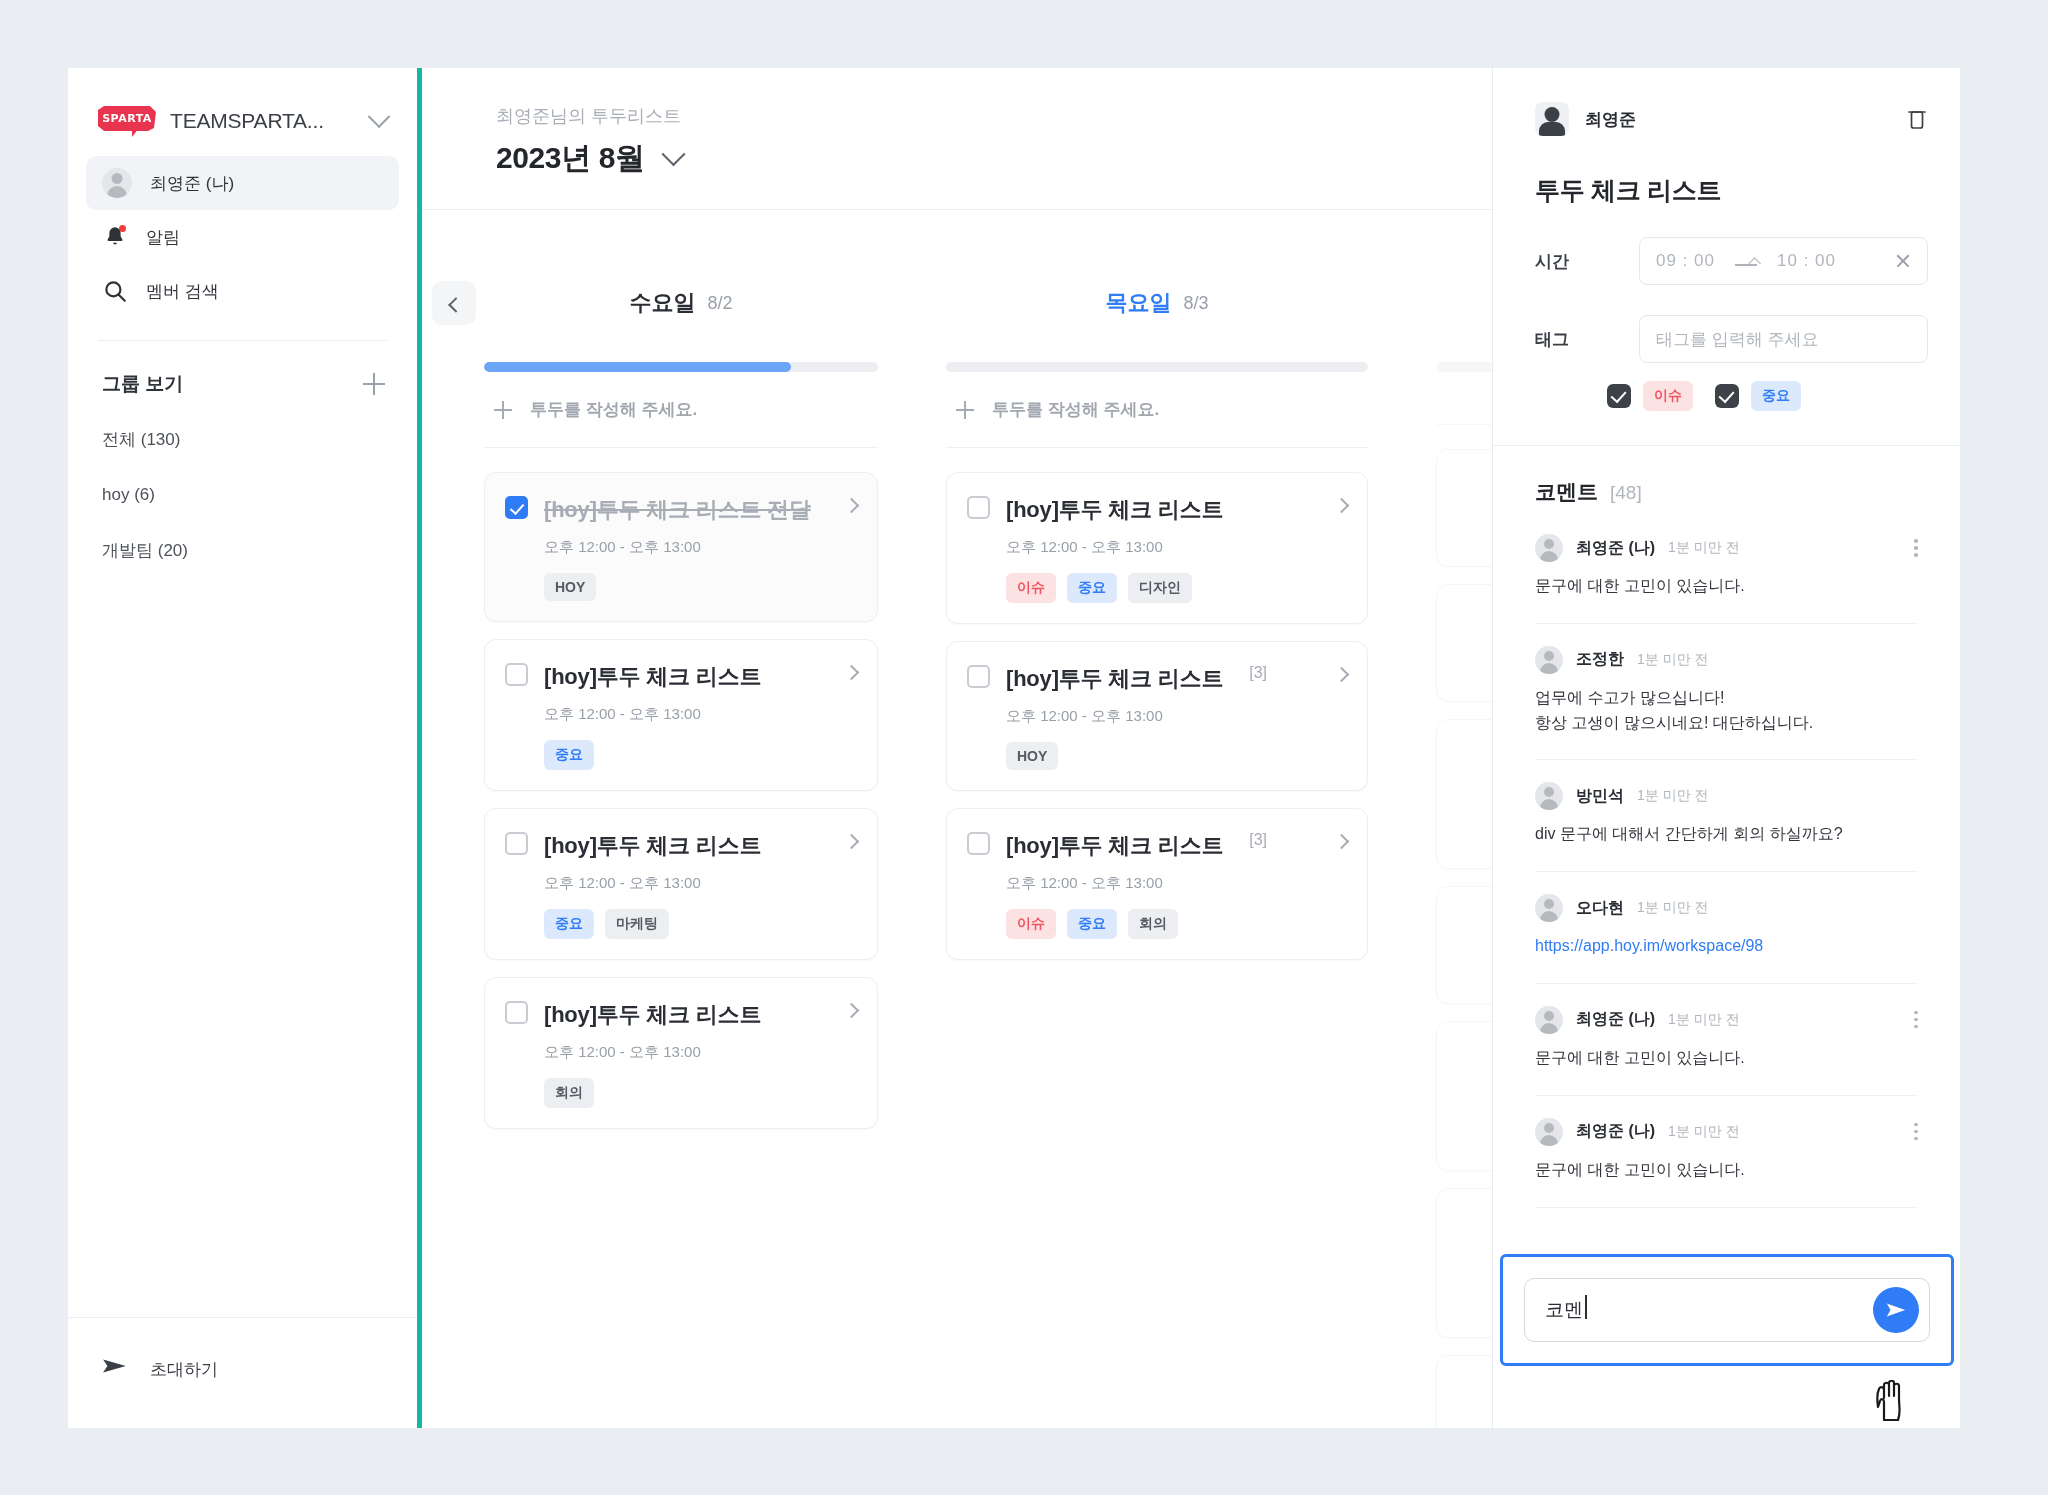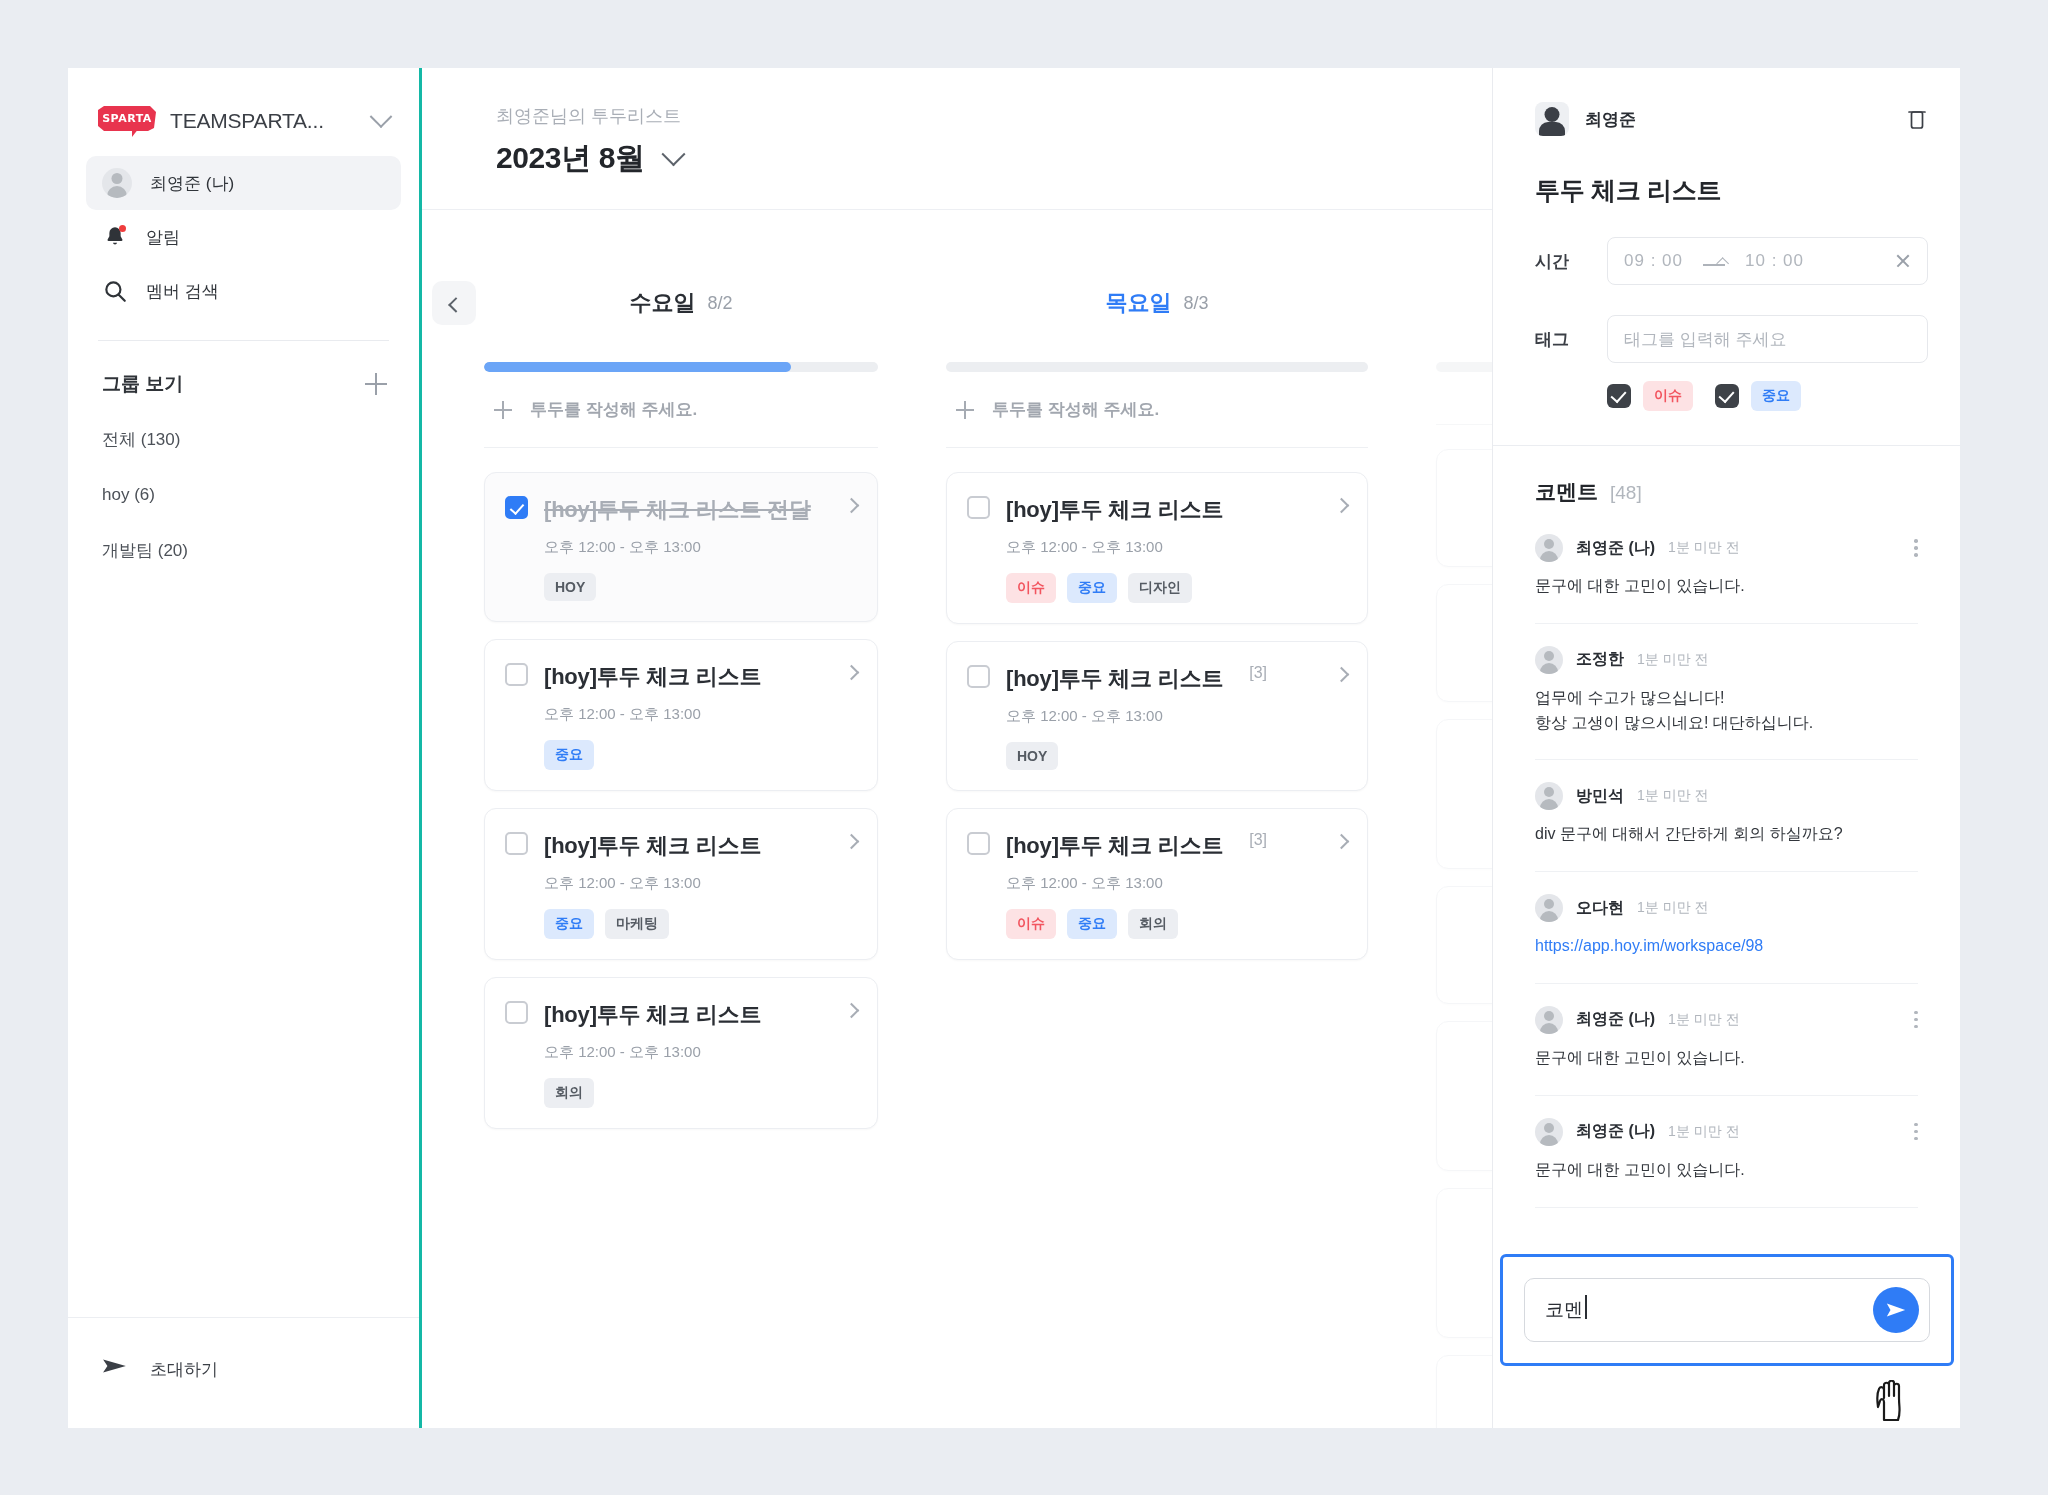--- a/index.html
+++ b/index.html
@@ -15,21 +15,21 @@
     width: 1892px; height: 1360px;
     background: #ffffff;
     display: flex;
     overflow: hidden;
   }
 
   
   .sidebar {
     width: 354px; flex: 0 0 354px;
     background: #ffffff;
-    border-right: 3px solid #14b8a6;
+    border-right: 5px solid #14b8a6;
     display: flex; flex-direction: column;
     position: relative;
   }
   .workspace-row {
     display: flex; align-items: center;
     gap: 14px; padding: 38px 24px 0 30px;
   }
   .sparta-logo {
     width: 58px; height: 30px; flex: 0 0 58px;
     position: relative;
@@ -255,21 +255,21 @@
   .trash-ic { margin-left: auto; width: 22px; height: 24px; cursor: pointer; }
   .dp-title {
     font-size: 25px; font-weight: 700; color: #23262b;
     margin: 38px 0 0 0; letter-spacing: -0.3px;
   }
 
   .dp-field { display: flex; align-items: center; margin-top: 30px; }
   .dp-field .flabel { width: 72px; flex: 0 0 72px; font-size: 17px; font-weight: 700; color: #3b3f46; }
   .dp-input {
     flex: 1 1 auto; height: 48px; border: 1px solid #e6e8ec; border-radius: 8px;
-    display: flex; align-items: center; padding: 0 16px; cursor: text;
+    display: flex; align-items: center; padding: 0 16px; cursor: text; margin-left: 32px;
   }
   .time-a, .time-b { font-size: 17px; color: #b1b6bd; letter-spacing: 1px; }
   .arrow-to {
     margin: 0 20px; width: 22px; height: 10px; position: relative; flex: 0 0 22px;
   }
   .arrow-to::before {
     content: ""; position: absolute; left: 0; bottom: 0; width: 22px; height: 1.6px; background: #aeb3ba;
   }
   .arrow-to::after {
     content: ""; position: absolute; right: 0; bottom: 0px; width: 8px; height: 8px;

